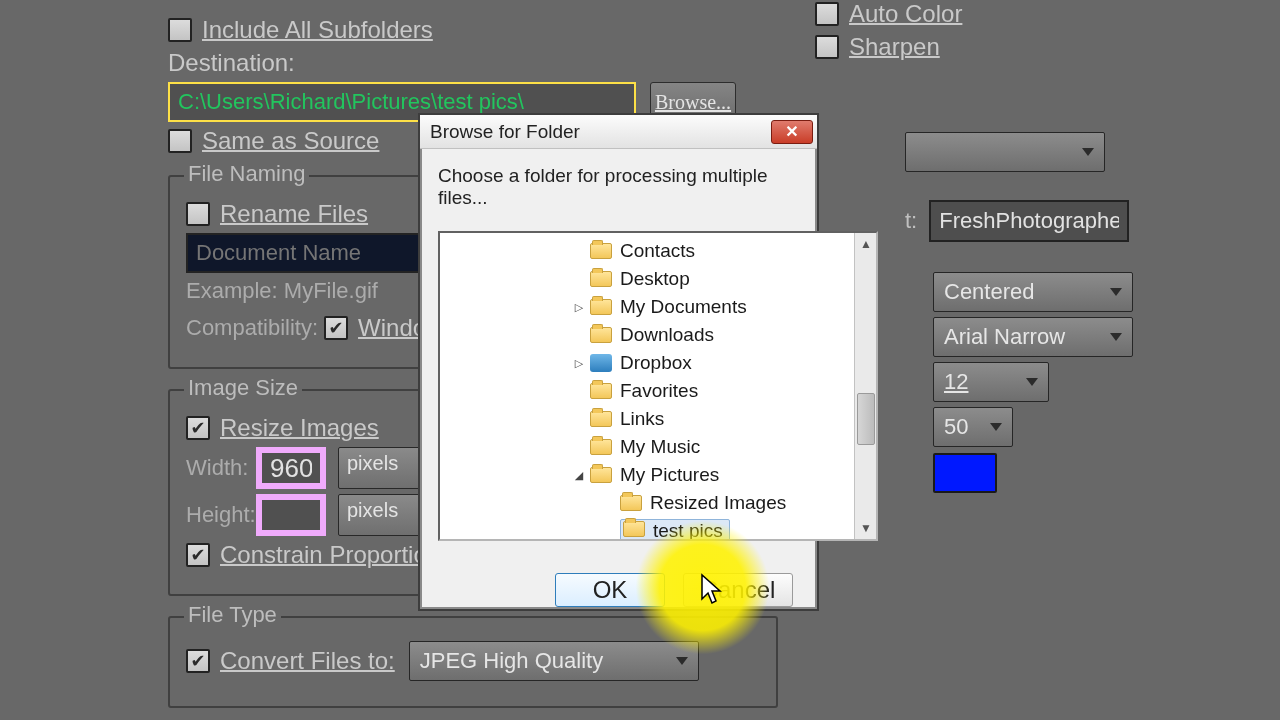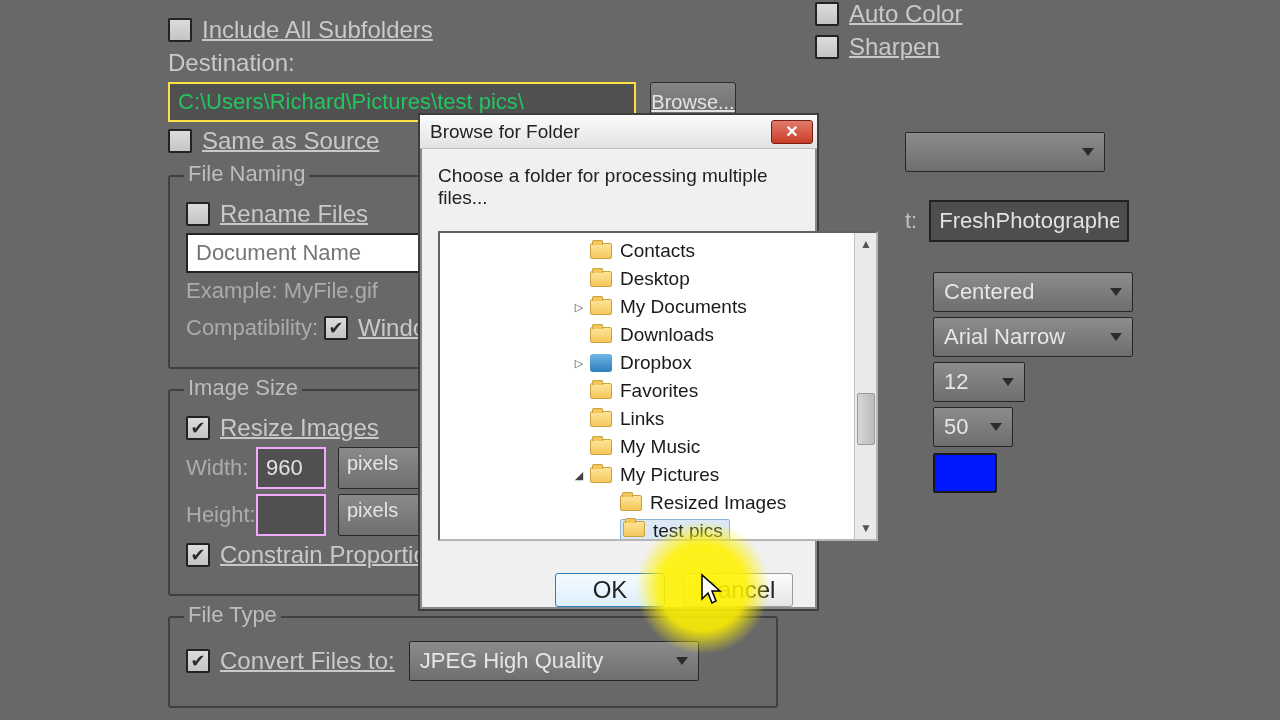--- a/index.html
+++ b/index.html
@@ -19,60 +19,60 @@
   .lbl { color:#c9c9c9; font-size:24px; }
   .lbl.u { text-decoration: underline; text-decoration-thickness:2px; }
 
   .dest-input {
     width: 468px; height: 40px; background:#505050; border:2px solid #fde047;
     color:#22c55e; padding:4px 8px; font-size:22px;
   }
   .browse-btn {
     width:86px; height:40px; background:linear-gradient(#858585,#6c6c6c);
     border:1px solid #2d2d2d; color:#e4e4e4; font-size:20px; text-decoration:underline;
-    border-radius:3px; margin-left:14px;
+    border-radius:3px; margin-left:14px;font-family:Liberation Serif, serif;
   }
 
   .fieldset {
     border:2px solid #404040; border-radius:3px; padding:18px 16px 20px 16px;
     margin-top:20px; position:relative;
   }
   .fieldset .legend {
     position:absolute; top:-16px; left:14px; color:#bdbdbd; font-size:22px;
     background:#686868; padding:0 4px;
   }
 
   .disabled-input {
-    width:248px; height:40px; background:#ffffff; border:2px solid #232323;
+    width:248px; height:40px; background:#0f172a; border:2px solid #232323;
     color:#858585; padding:4px 8px; font-size:22px;
   }
   .small-lbl { color:#acacac; font-size:22px; display:inline-block; min-width:70px; }
   .small-lbl2 { color:#acacac; font-size:22px; display:inline-block; min-width:120px; }
 
   .num-input {
-    width:70px; height:42px; background:#505050; border:2px solid #f0abfc; color:#e2e2e2;
-    padding:4px 8px; font-size:22px; text-align:left;
+    width:70px; height:42px; background:#505050; border:6px solid #f0abfc; color:#e2e2e2;
+    padding:4px 8px; font-size:26px; text-align:left;
   }
   .unit-sel {
     width:86px; height:42px; background:linear-gradient(#8a8a8a,#6f6f6f);
     border:1px solid #282828; color:#e4e4e4; font-size:20px; border-radius:2px;
     margin-left:12px; text-align:left; padding:4px 8px;
   }
   .wide-sel {
     height:40px; background:linear-gradient(#8c8c8c,#6e6e6e);
     border:1px solid #262626; color:#e6e6e6; font-size:22px; border-radius:2px;
     padding:4px 10px; display:inline-flex; align-items:center; justify-content:space-between;
   }
   .caret {
     width:0; height:0; border-left:6px solid transparent; border-right:6px solid transparent;
     border-top:8px solid #2b2b2b; display:inline-block; margin-left:8px;
   }
 
   .right-select { width:200px; }
-  .right-select-sm { width:92px; }
+  .right-select-sm { width:116px;text-decoration:underline; }
   .right-select-xs { width:80px; }
   .right-text-inp {
     width:200px; height:42px; background:#4e4e4e; border:2px solid #222;
     color:#e2e2e2; padding:4px 8px; font-size:22px;
   }
   .swatch {
     width:64px; height:40px; background:#0018ff; border:2px solid #1a1a1a; border-radius:2px;
   }
 
   

